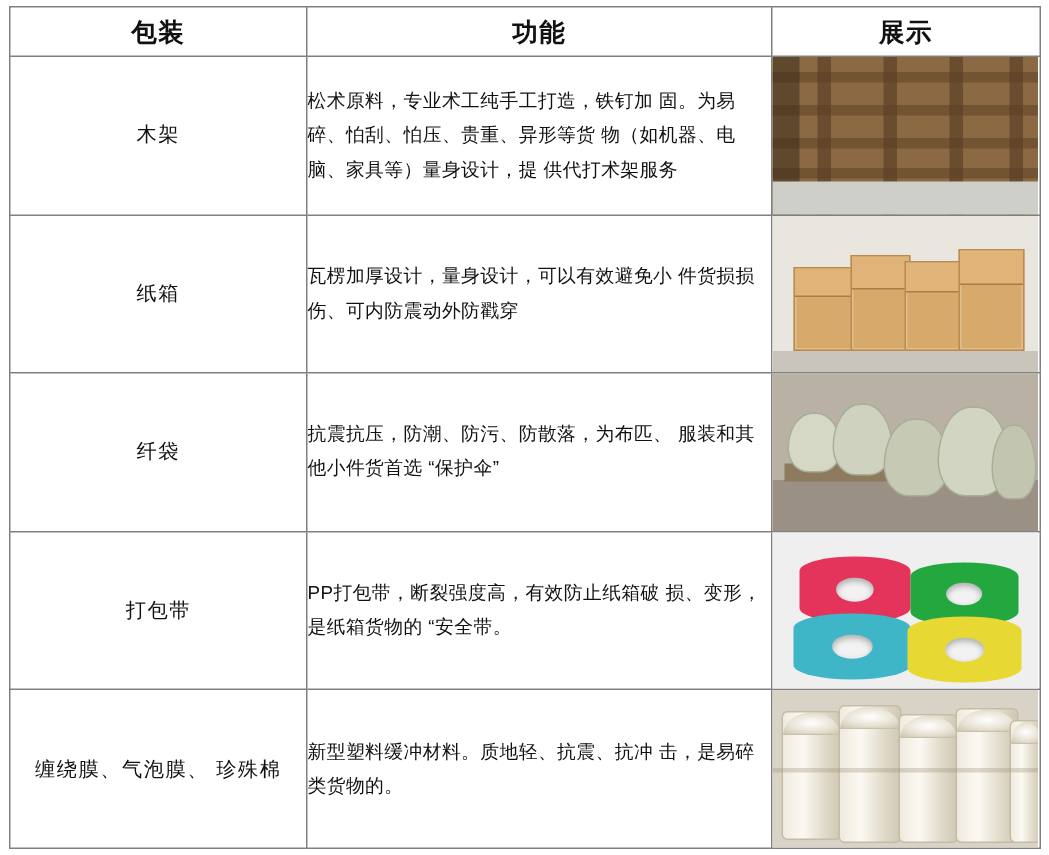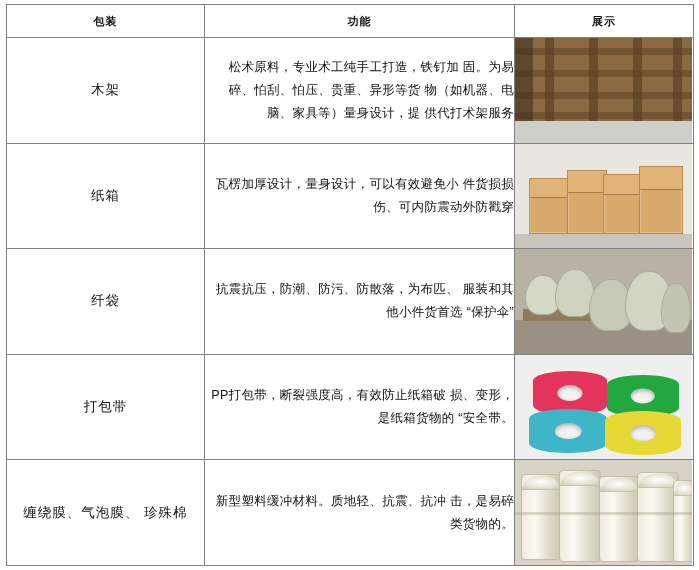--- a/index.html
+++ b/index.html
@@ -37,34 +37,34 @@
   table.pkg-table th,
   table.pkg-table td {
     border: 1px solid #808080;
     vertical-align: middle;
     padding: 0;
   }
 
   .hdr-row th {
     height: 32px;
     font-weight: bold;
-    font-size: 11px;
+    font-size: 17px;
     letter-spacing: 1px;
   }
 
   .cell-name {
     text-align: center;
     font-size: 13.5px;
     letter-spacing: 1px;
     padding: 4px 8px;
     line-height: 1.5;
   }
 
   .cell-func {
-    text-align: right;
+    text-align: left;
     font-size: 12.5px;
     line-height: 1.85;
     padding: 6px 10px 6px 9px;
     letter-spacing: 0.3px;
   }
 
   .cell-demo {
     padding: 0;
     text-align: center;
   }

